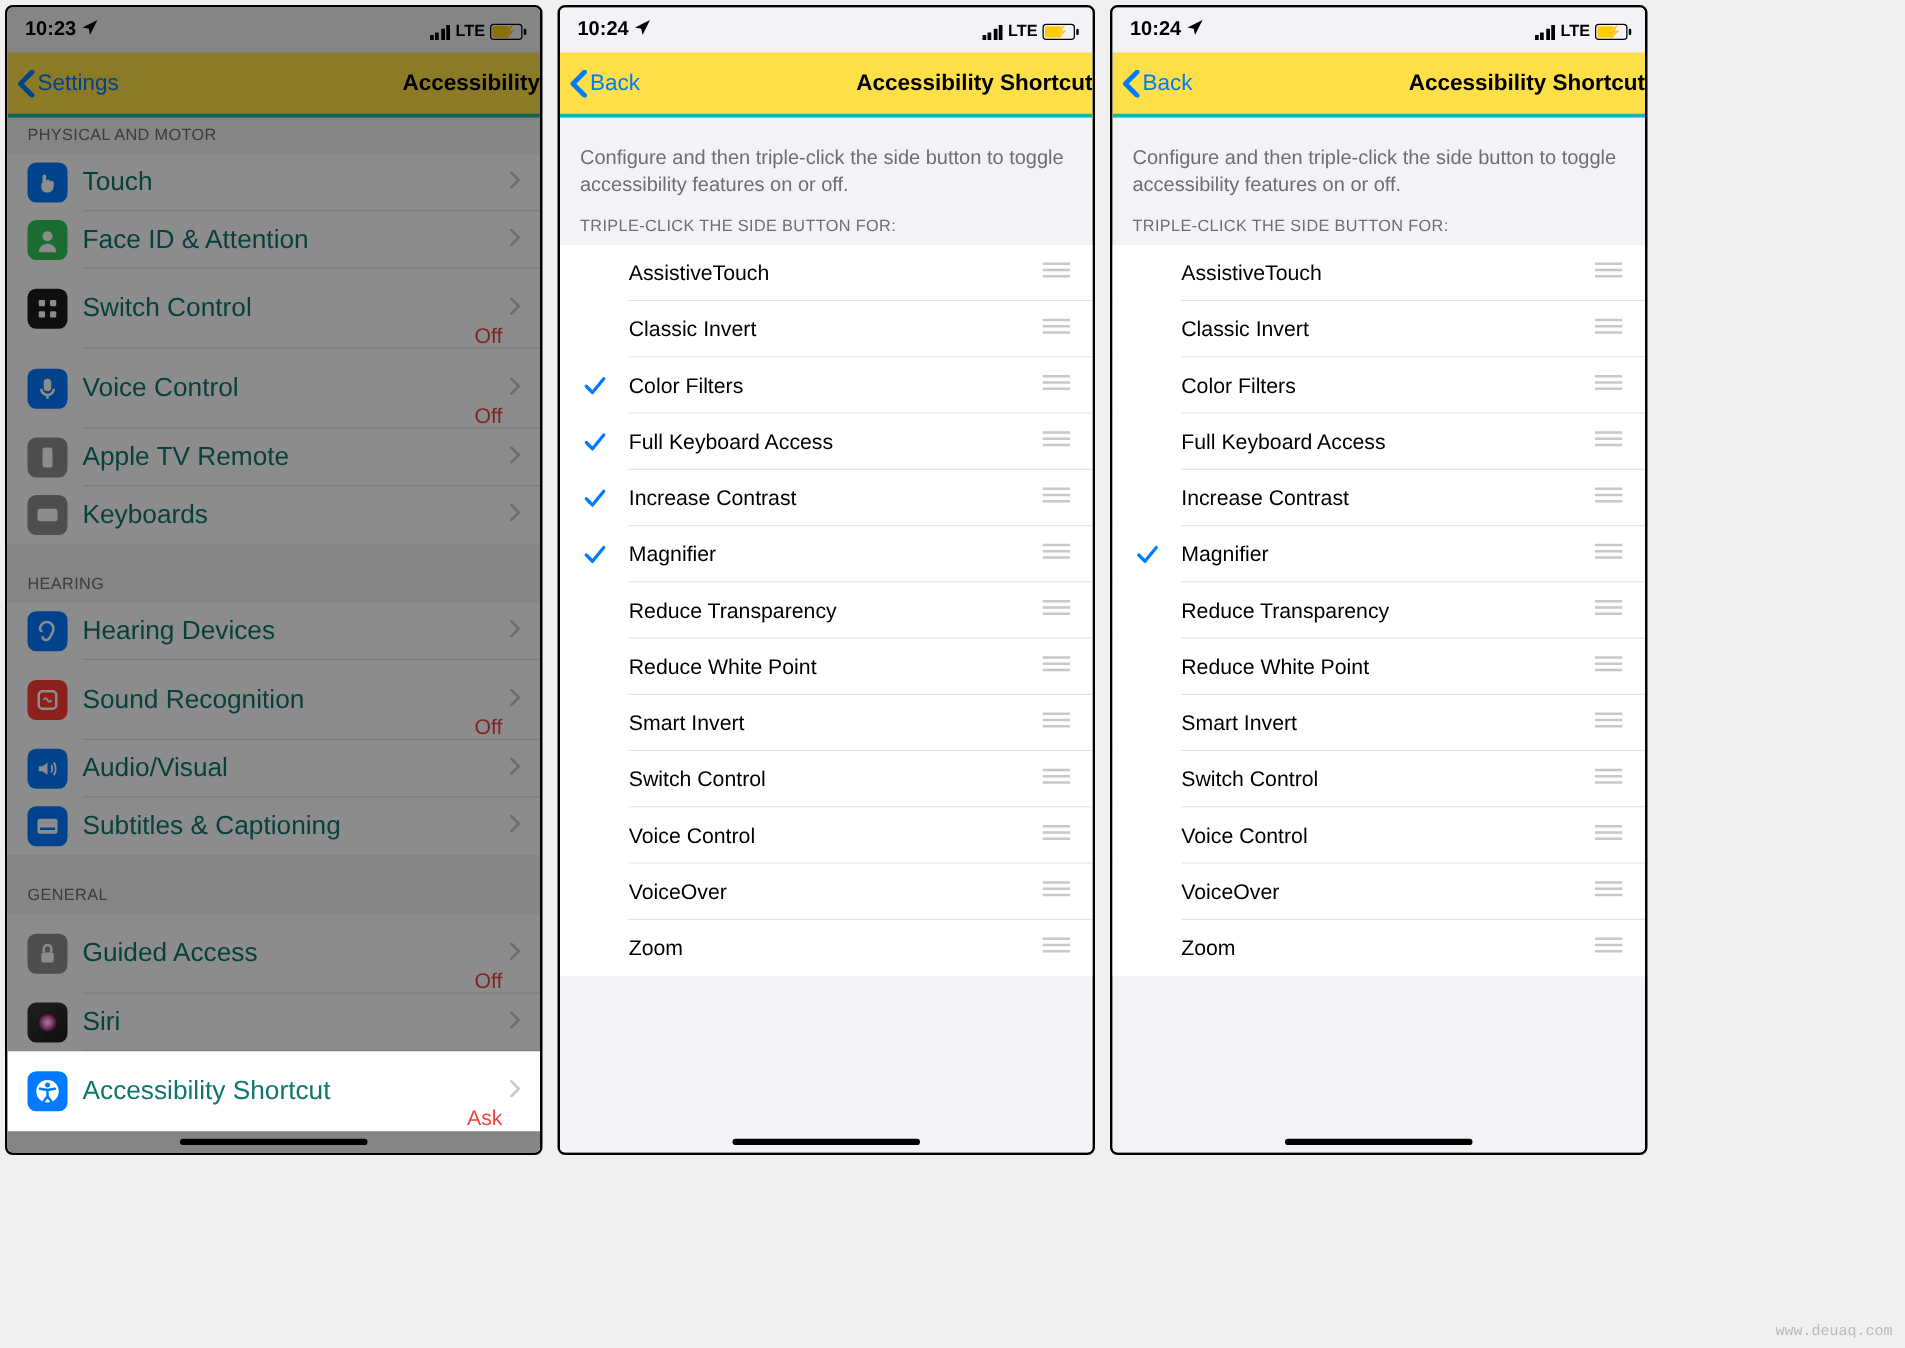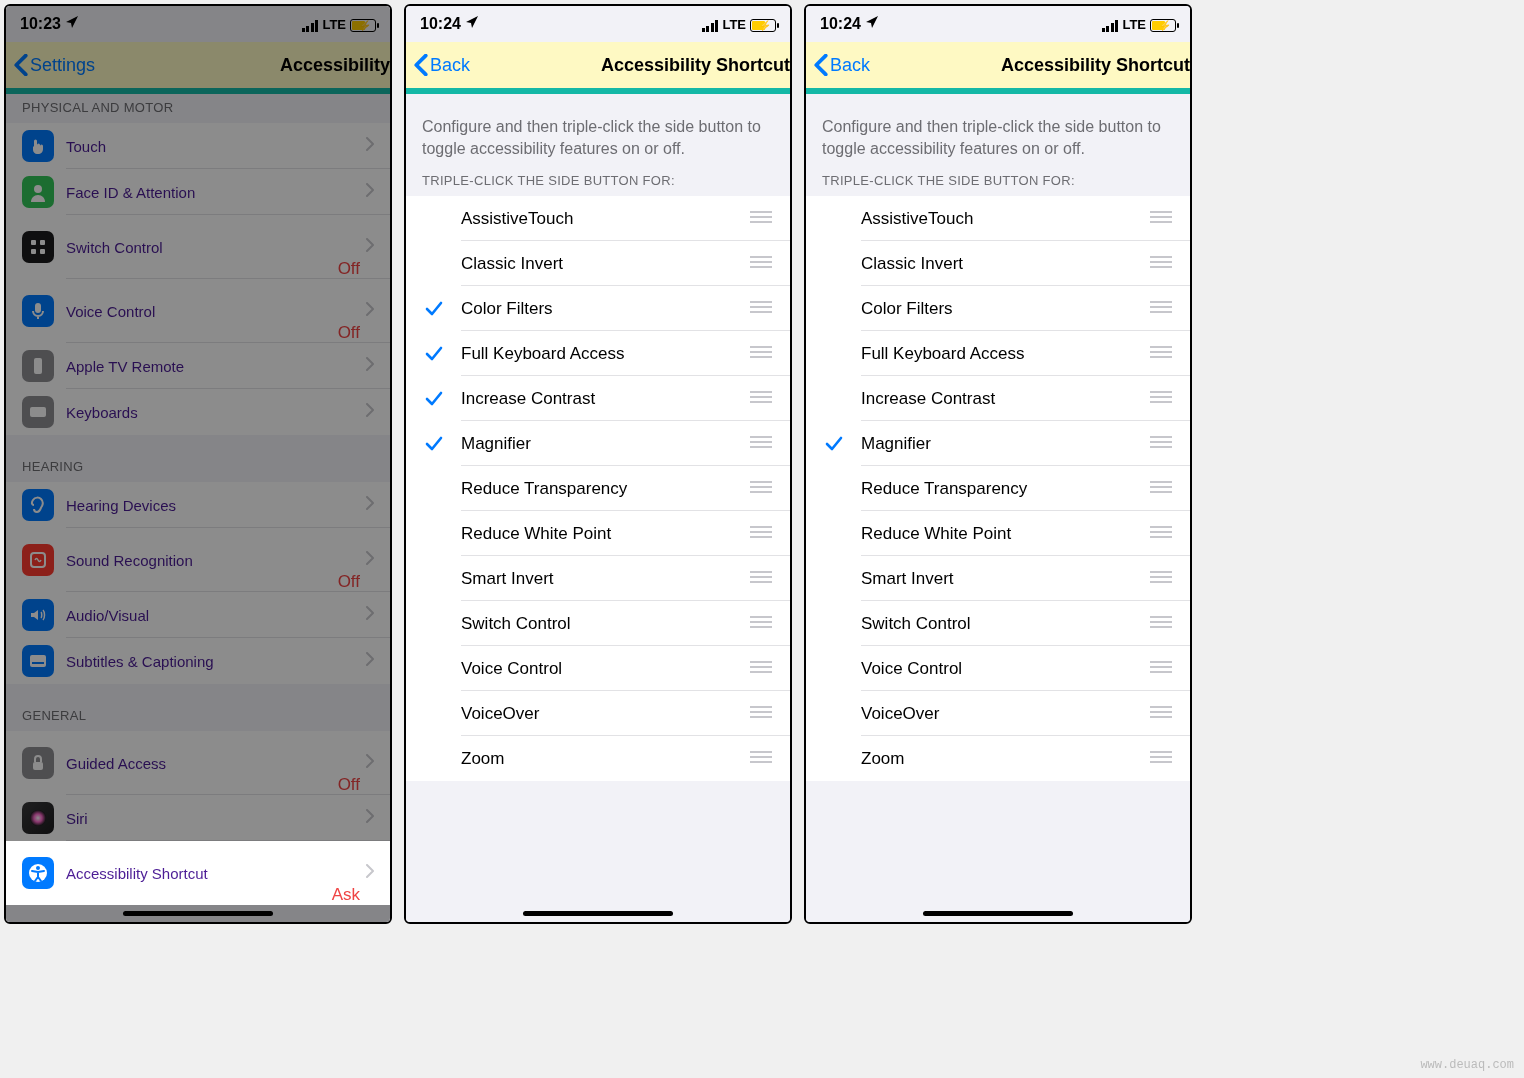--- a/index.html
+++ b/index.html
@@ -7,21 +7,21 @@
     font-family: -apple-system, "Helvetica Neue", Arial, sans-serif;
     background: #f0f0f0;
     display: flex;
     gap: 12px;
     padding: 4px;
     width: 1524px;
     height: 1078px;
     position: relative;
   }
   .phone {
-    width: 388px;
+    width: 430px;
     height: 920px;
     background: #f2f2f7;
     border: 2px solid #000;
     border-radius: 6px;
     overflow: hidden;
     display: flex;
     flex-direction: column;
     position: relative;
   }
   .dimmed-overlay {
@@ -54,22 +54,22 @@
   }
   .battery::after { content:""; position:absolute; right:-4px; top:3px; width:2.5px; height:5px; background:#000; border-radius:1px; }
   .battery-fill { position:absolute; left:1px; top:1px; bottom:1px; width:55%; background:#ffcc00; border-radius:1px; }
   .bolt { position:absolute; left:8px; top:0; font-size:10px; }
 
   .nav-bar {
     height: 52px;
     display: flex;
     align-items: center;
     position: relative;
-    background: #fef9c3;
-    border-bottom: 6px solid #14b8a6;
+    background: #fde047;
+    border-bottom: 3px solid #14b8a6;
   }
   .nav-back {
     color: #007aff;
     display: flex;
     align-items: center;
     font-size: 18px;
     padding-left: 8px;
     gap: 2px;
   }
   .nav-back svg { width: 14px; height: 22px; }
@@ -116,21 +116,21 @@
   }
   .cell:last-child::after { display: none; }
 
   .app-icon {
     width: 32px; height: 32px; border-radius: 7px;
     display: flex; align-items: center; justify-content: center;
     margin-right: 12px; flex-shrink: 0;
   }
   .app-icon svg { width: 20px; height: 20px; fill: #fff; }
 
-  .cell-label { flex: 1; font-size: 15px; color: #4c1d95; }
+  .cell-label { flex: 1; font-size: 21px; color: #0f766e; }
   .cell-value { font-size: 17px; color: #ef4444; margin-right: 6px; margin-top: 44px; }
   .chevron { color: #c7c7cc; }
   .chevron svg { width: 8px; height: 14px; }
 
   
   .sc-cell {
     display: flex; align-items: center;
     min-height: 45px;
     padding: 0 14px 0 0;
     background: #fff;

